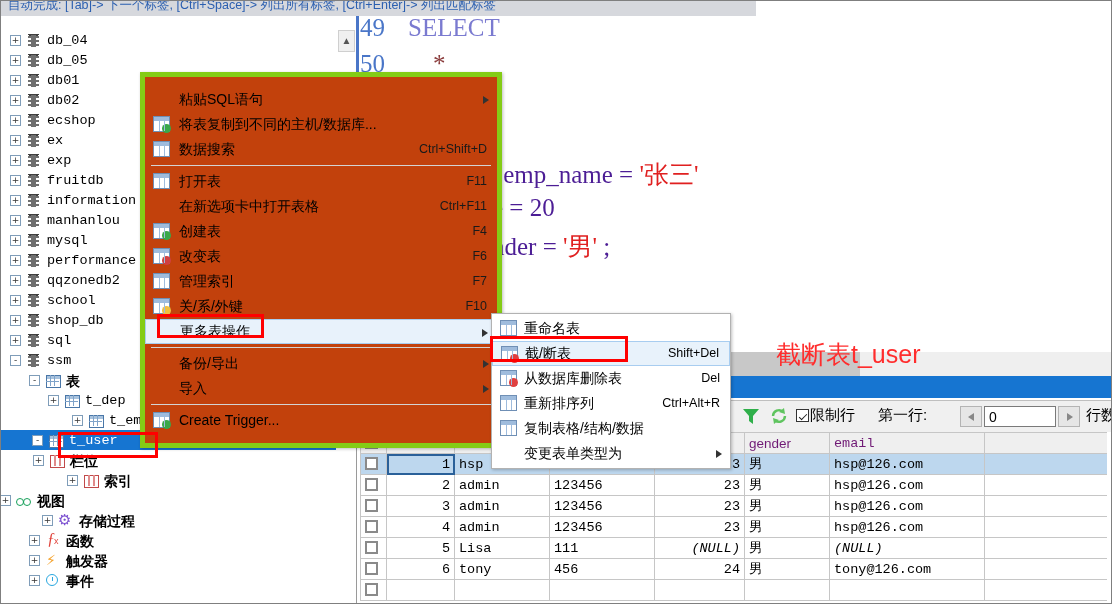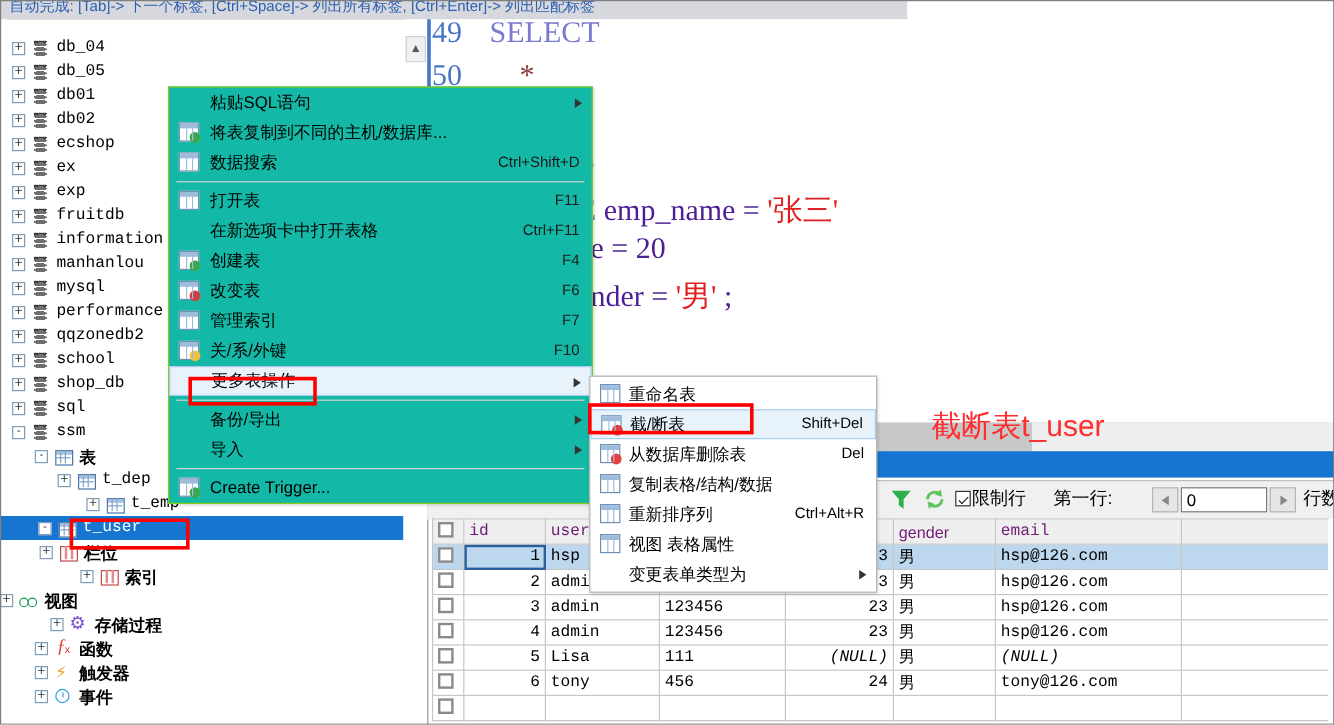--- a/index.html
+++ b/index.html
@@ -112,22 +112,22 @@
   .c-gender{width:85px;font-family:"Liberation Sans","DejaVu Sans",sans-serif;}
   .c-email{width:155px;}
   .c-pad{width:122px;border-right:none !important;}
   tr.sel td{background:#bdd7ee;}
   th.sel-head{background:#a9c8e8;color:#1a3a5a;}
   td.sel-cell{background:#bdd7ee;outline:2px solid #2a6099;outline-offset:-2px;}
   .cbx{display:inline-block;width:13px;height:13px;border:2px solid #8a8a8a;background:#fff;box-sizing:border-box;vertical-align:middle;}
   .null{font-style:italic;}
 
   
-  #ctx1{left:140px;top:72px;width:352px;background:#14b8a6;border:1px solid #84cc16;
-        box-shadow:1px 1px 3px rgba(0,0,0,.25);padding:0 0;}
+  #ctx1{left:140px;top:72px;width:352px;background:#c2410c;border:5px solid #84cc16;
+        box-shadow:1px 1px 3px rgba(0,0,0,.25);padding:10px 0;}
   #ctx1 .mi{height:25px;line-height:25px;position:relative;padding-left:34px;padding-right:10px;font-size:14px;white-space:nowrap;}
   #ctx1 .mi.hl{background:#e8f2fb;border:1px solid #a8cdf0;box-sizing:border-box;line-height:23px;}
   #ctx1 .sc{position:absolute;right:10px;top:0;font-size:12.5px;color:#1a1a1a;}
   #ctx1 .arr{position:absolute;right:8px;top:9px;border-top:4px solid transparent;border-bottom:4px solid transparent;border-left:6px solid #333;}
   #ctx1 .sep{height:1px;background:#d4d4d4;margin:3px 6px;}
 
   
   #ctx2{left:491px;top:313px;width:238px;background:#ffffff;border:1px solid #b2b2b2;
         box-shadow:1px 1px 3px rgba(0,0,0,.25);padding:2px 0;}
   #ctx2 .mi{height:25px;line-height:25px;position:relative;padding-left:32px;padding-right:10px;font-size:14px;white-space:nowrap;}
@@ -355,23 +355,22 @@
   </div>
 
 <div class="abs" id="ctx2">
     <div class="mi"><span class="mi-grid"></span><span>重命名表</span></div>
     <div class="mi hl"><span class="mi-grid">
         <span class="badge b-red"></span>
       </span><span>截/断表</span><span class="sc">Shift+Del</span></div>
     <div class="mi"><span class="mi-grid">
         <span class="badge b-red"></span>
       </span><span>从数据库删除表</span><span class="sc">Del</span></div>
+    <div class="mi"><span class="mi-grid"></span><span>重新排序列</span><span class="sc">Ctrl+Alt+R</span></div>
     <div class="mi"><span class="mi-grid"></span><span>复制表格/结构/数据</span></div>
-    <div class="mi"><span class="mi-grid"></span><span>重新排序列</span><span class="sc">Ctrl+Alt+R</span></div>
-    <div class="mi"><span class="mi-grid"></span><span>视图 表格属性</span></div>
     <div class="mi"><span>变更表单类型为</span><span class="arr"></span></div>
   </div>
 
 <div class="redbox" id="redbox-more"></div>
 <div class="redbox" id="redbox-trunc"></div>
 <div class="redbox" id="redbox-tuser"></div>
 
 <div class="abs" id="page-border"></div>
 
 </body></html>

